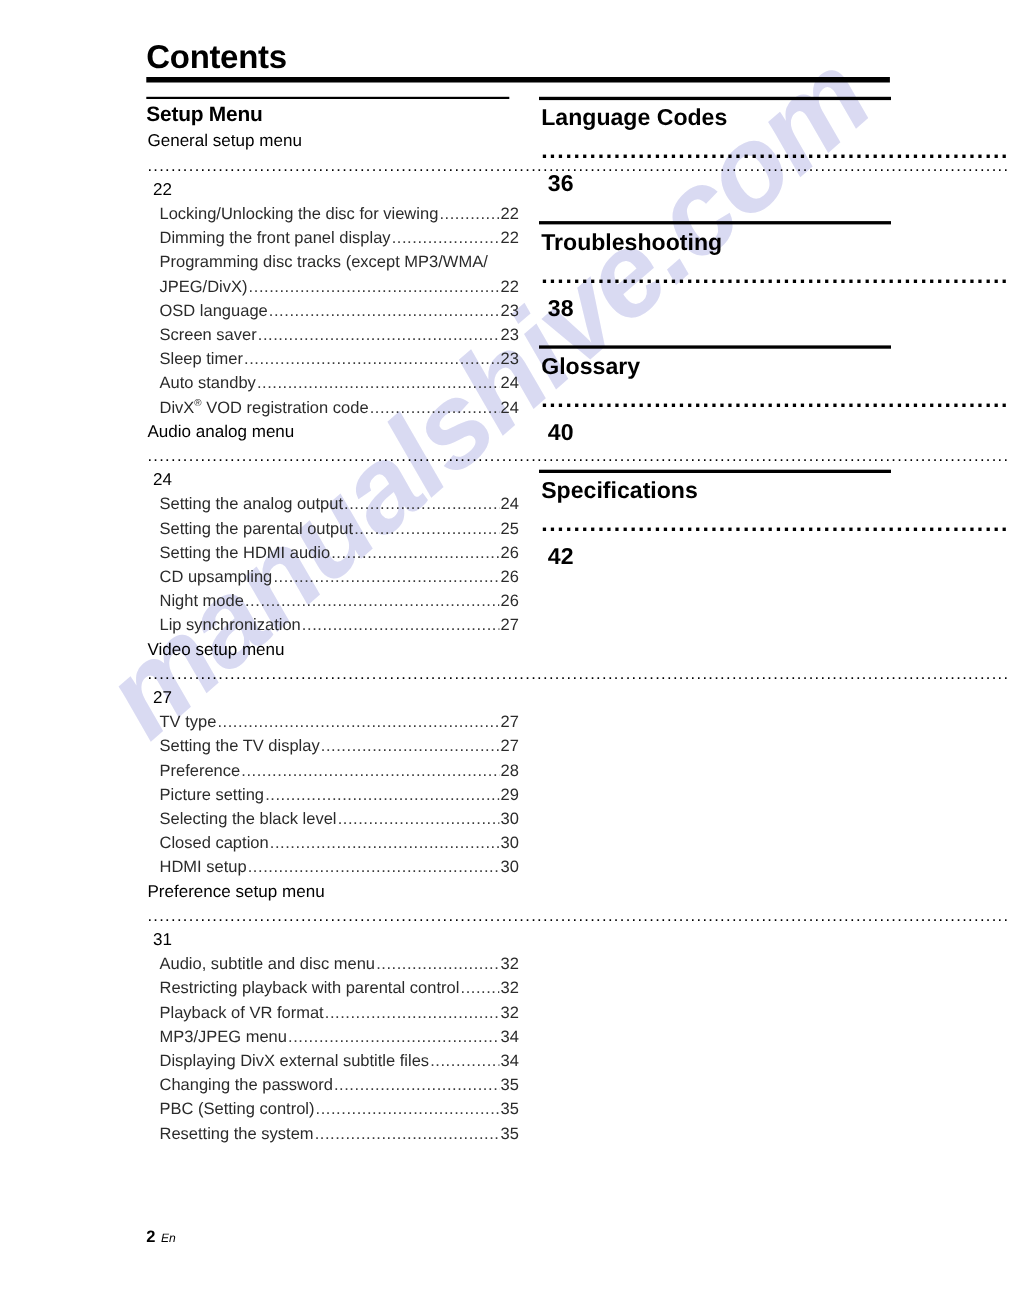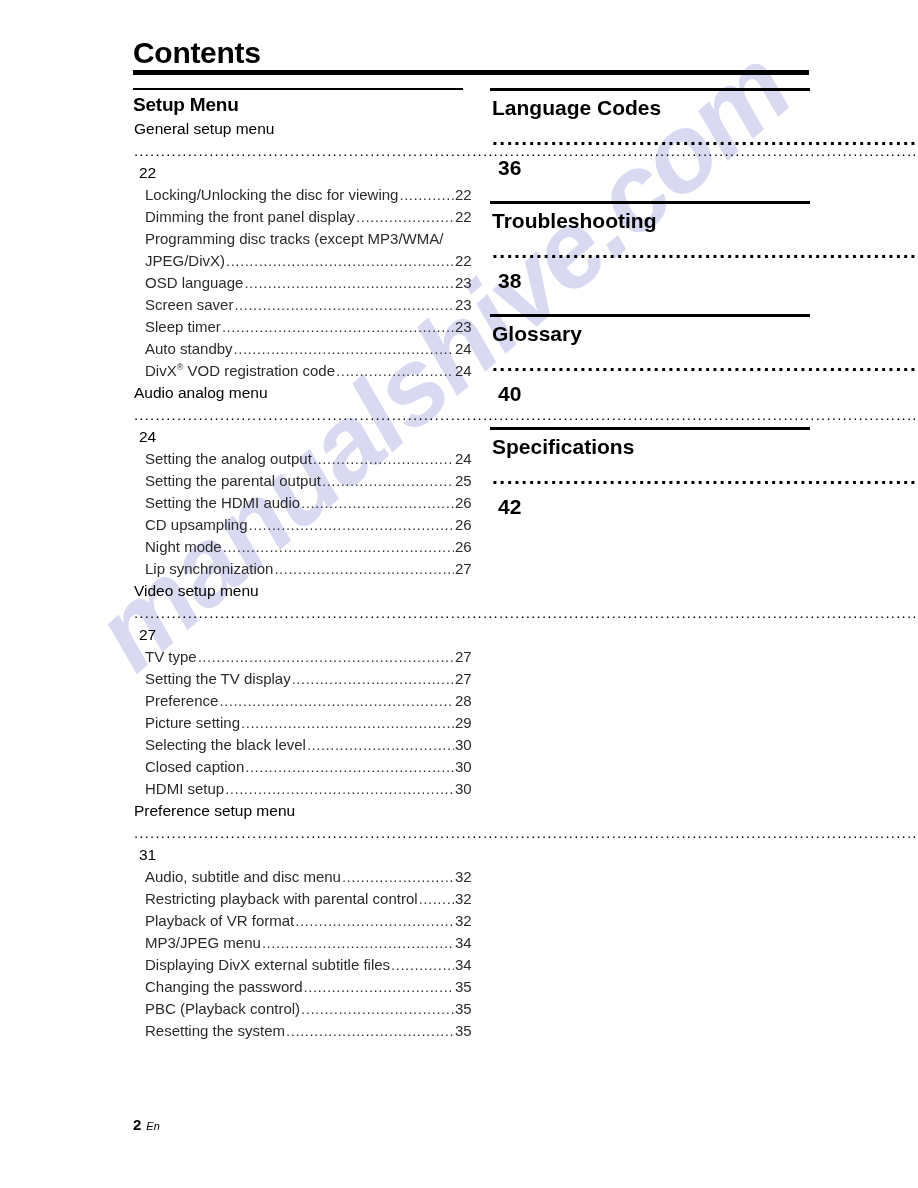--- a/index.html
+++ b/index.html
@@ -374,21 +374,21 @@
             <span class="label">Displaying DivX external subtitle files</span>
             <span class="leader">....................................................................................................................................................................</span>
             <span class="pageno">34</span>
           </li>
           <li class="row lvl2">
             <span class="label">Changing the password</span>
             <span class="leader">....................................................................................................................................................................</span>
             <span class="pageno">35</span>
           </li>
           <li class="row lvl2">
-            <span class="label">PBC (Playback control)</span>
+            <span class="label">PBC (Setting control)</span>
             <span class="leader">....................................................................................................................................................................</span>
             <span class="pageno">35</span>
           </li>
           <li class="row lvl2">
             <span class="label">Resetting the system</span>
             <span class="leader">....................................................................................................................................................................</span>
             <span class="pageno">35</span>
           </li>
         </ul>
     </div>

